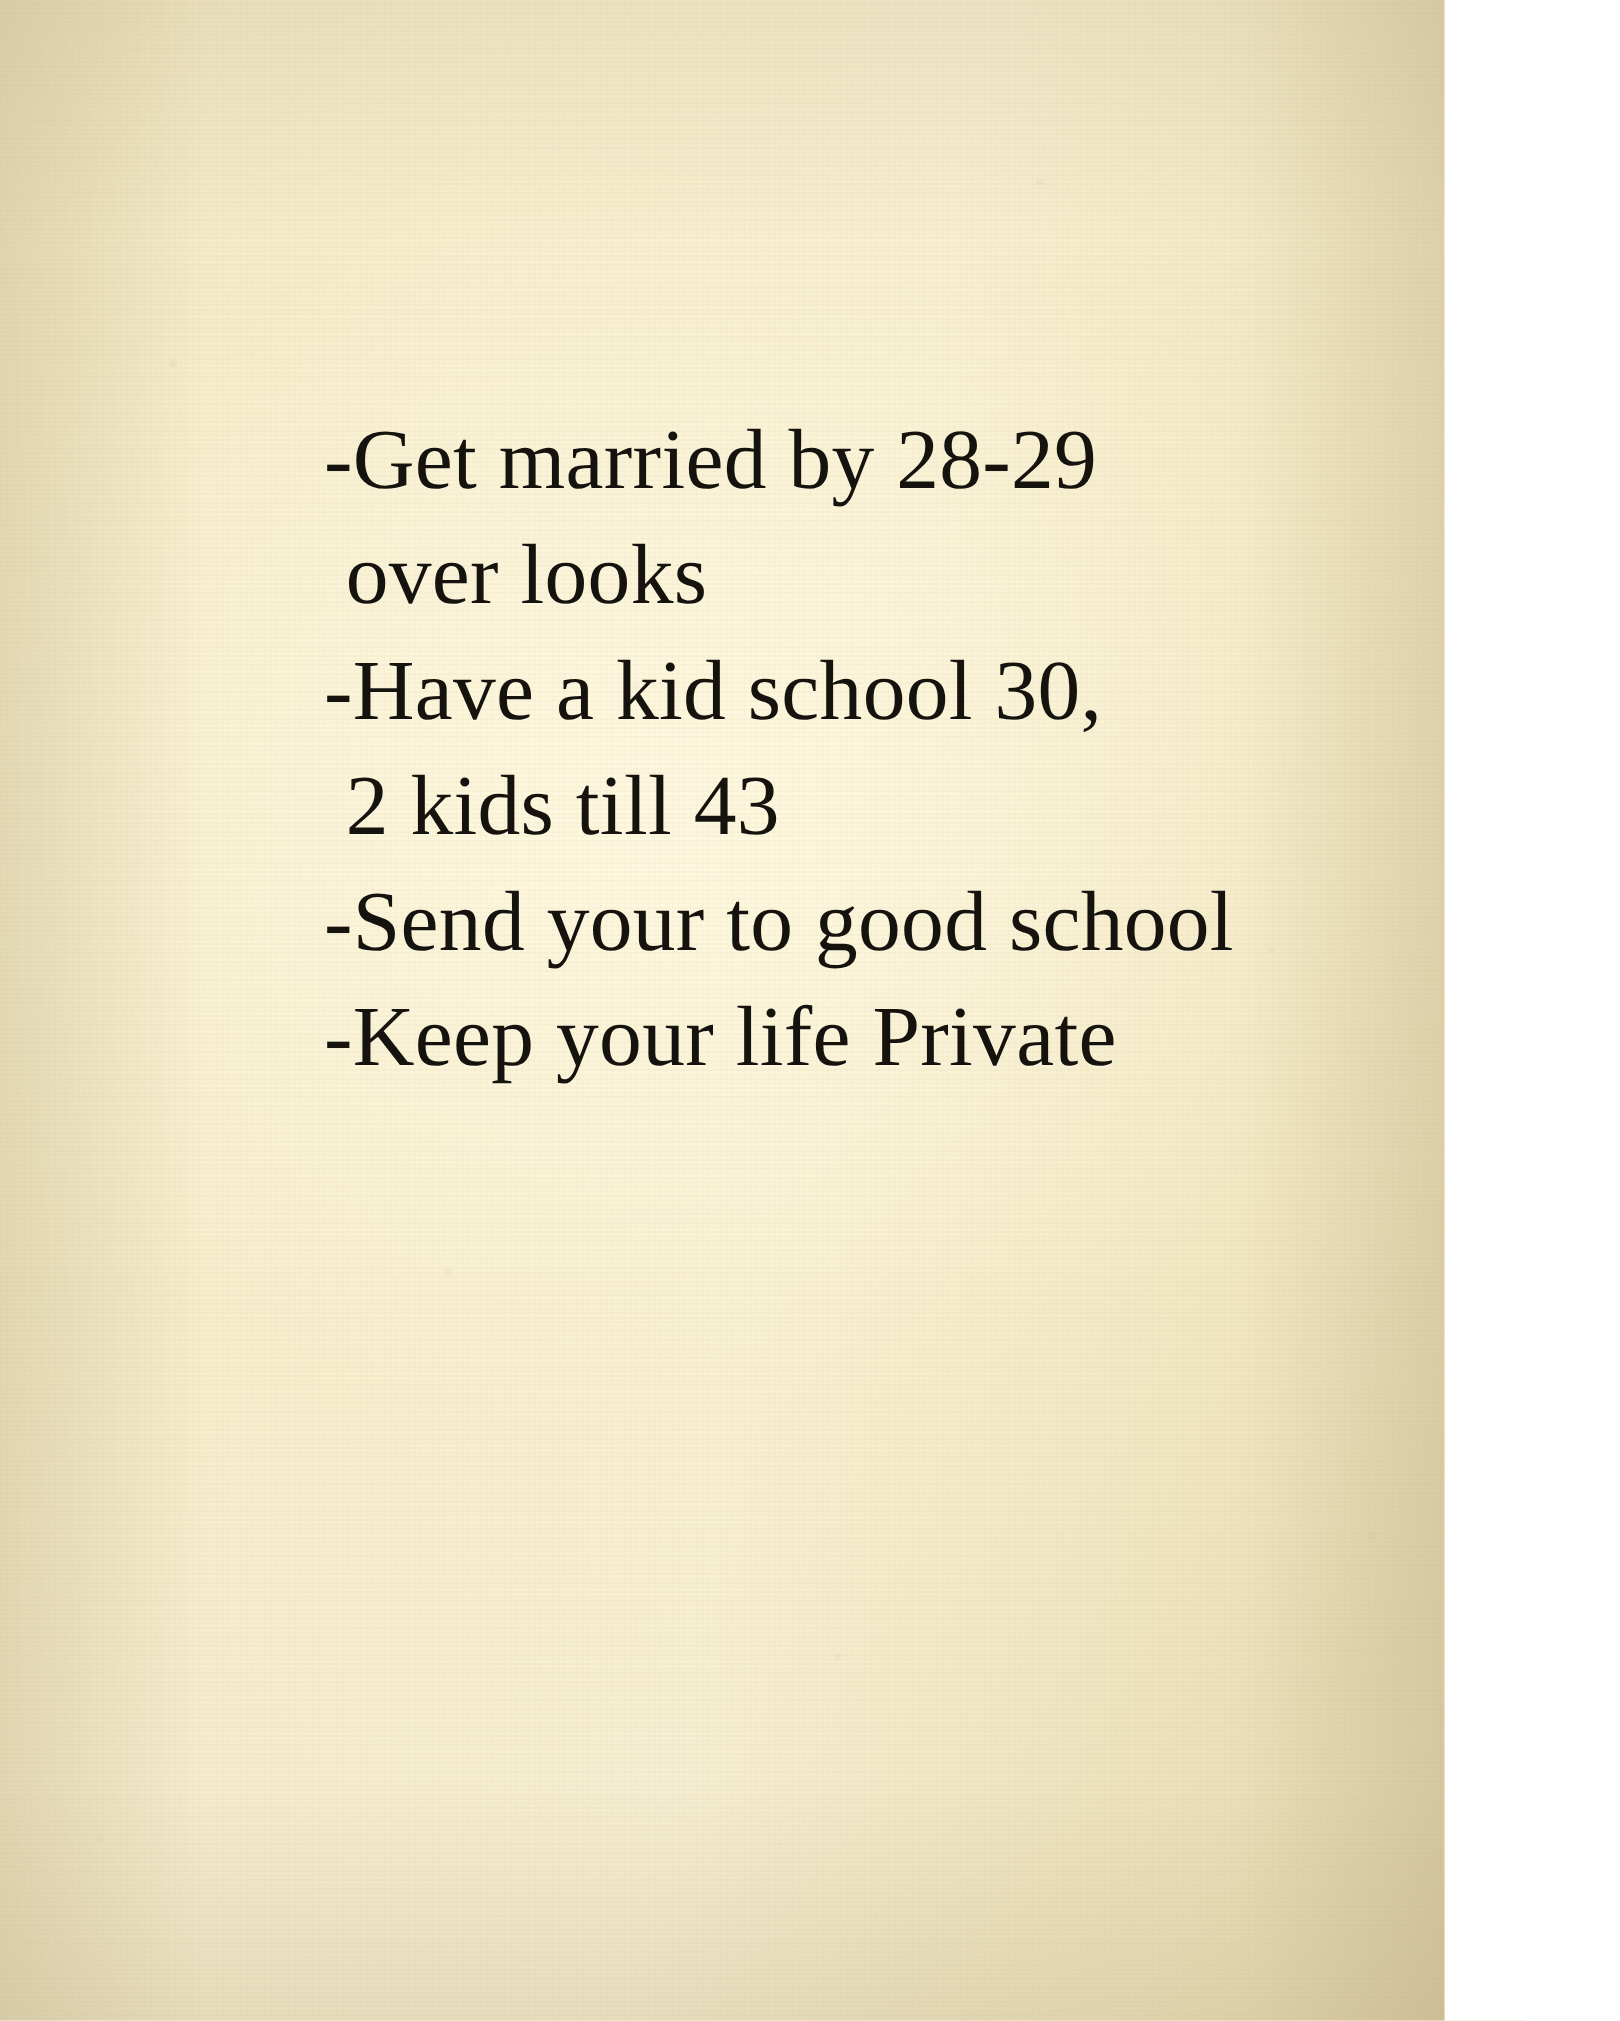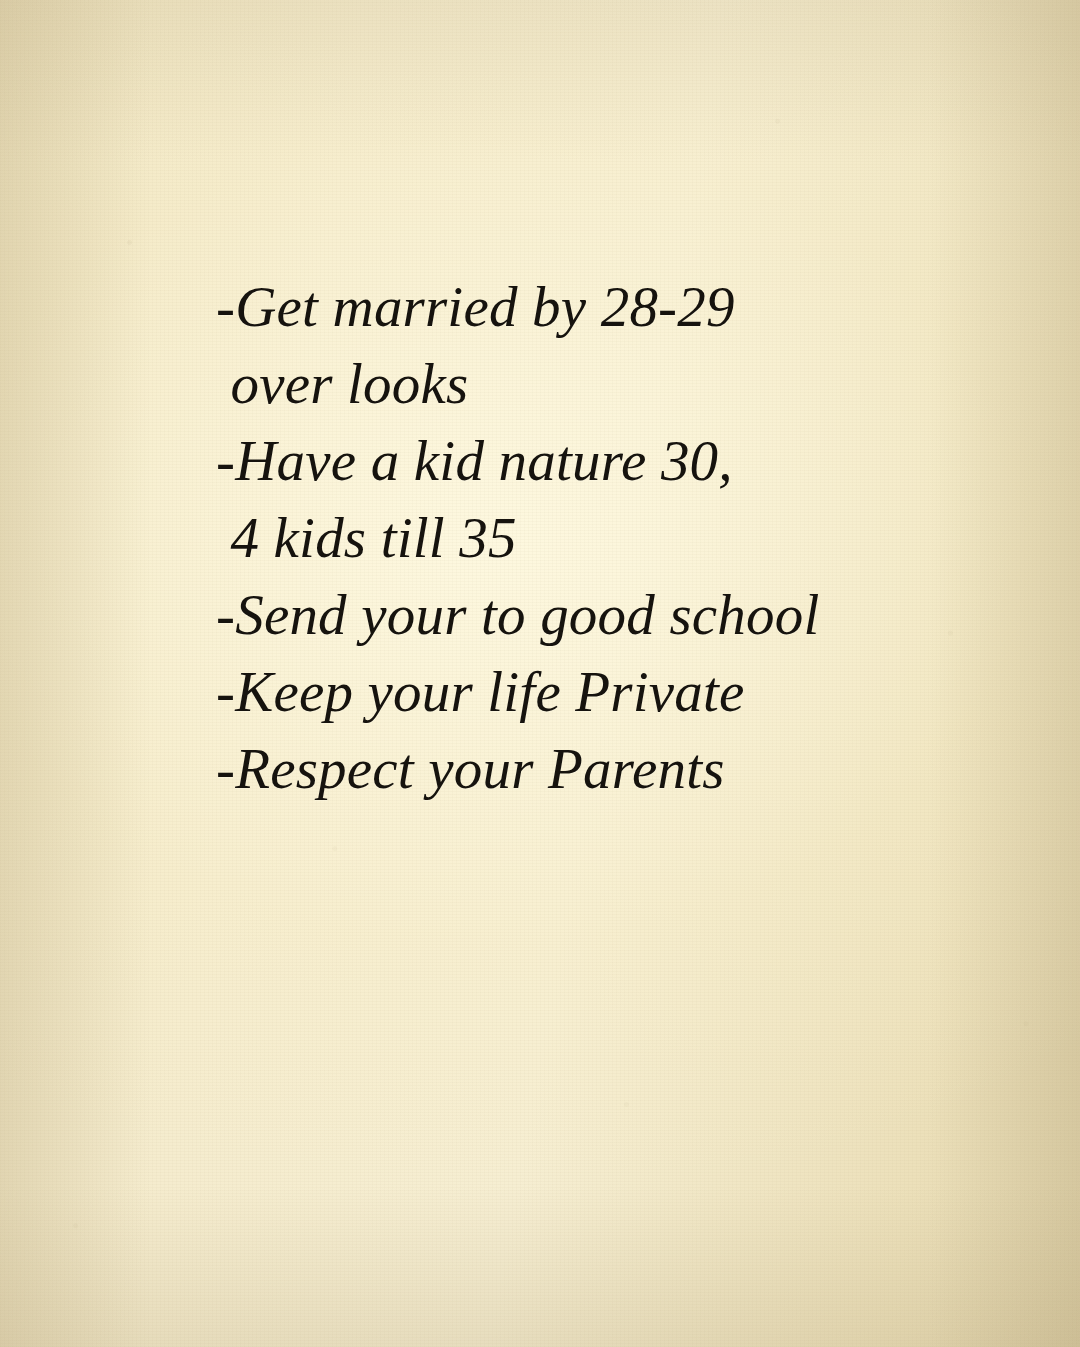--- a/index.html
+++ b/index.html
@@ -7,28 +7,27 @@
     padding: 0;
   }
   body {
     width: 1080px;
     height: 1347px;
     overflow: hidden;
     font-family: "Liberation Serif", serif;
   }
   #page {
     position: relative;
-    width: 1080px;
+    width: 963px;
     height: 1347px;
     background-color: #f3e9c9;
     background-image:
       radial-gradient(ellipse 1200px 900px at 45% 40%, rgba(255,250,226,0.85) 0%, rgba(250,241,205,0.35) 45%, rgba(232,219,179,0.0) 75%),
       linear-gradient(100deg, #efe4c0 0%, #f5ecce 28%, #f6eed2 55%, #ece0ba 85%, #e3d6ae 100%);
     overflow: hidden;
-    font-style: italic;
   }
   
   #page .texture-a {
     position: absolute;
     inset: 0;
     background-image:
       repeating-linear-gradient(0deg, rgba(180,165,125,0.055) 0px, rgba(180,165,125,0.055) 1px, rgba(255,255,255,0) 1px, rgba(255,255,255,0) 3px),
       repeating-linear-gradient(90deg, rgba(170,155,115,0.04) 0px, rgba(170,155,115,0.04) 1px, rgba(255,255,255,0) 1px, rgba(255,255,255,0) 4px);
     pointer-events: none;
   }
@@ -76,19 +75,18 @@
 <body>
 
 <div id="page">
   <div class="texture-a"></div>
   <div class="texture-b"></div>
   <div class="vignette"></div>
 
   <div id="note-text">
     <span class="line">-Get married by 28-29</span>
     <span class="line"> over looks</span>
-    <span class="line">-Have a kid nature 30,</span>
-    <span class="line"> 4 kids till 35</span>
+    <span class="line">-Have a kid school 30,</span>
+    <span class="line"> 2 kids till 43</span>
     <span class="line">-Send your to good school</span>
     <span class="line">-Keep your life Private</span>
-    <span class="line">-Respect your Parents</span>
   </div>
 </div>
 
 </body></html>

